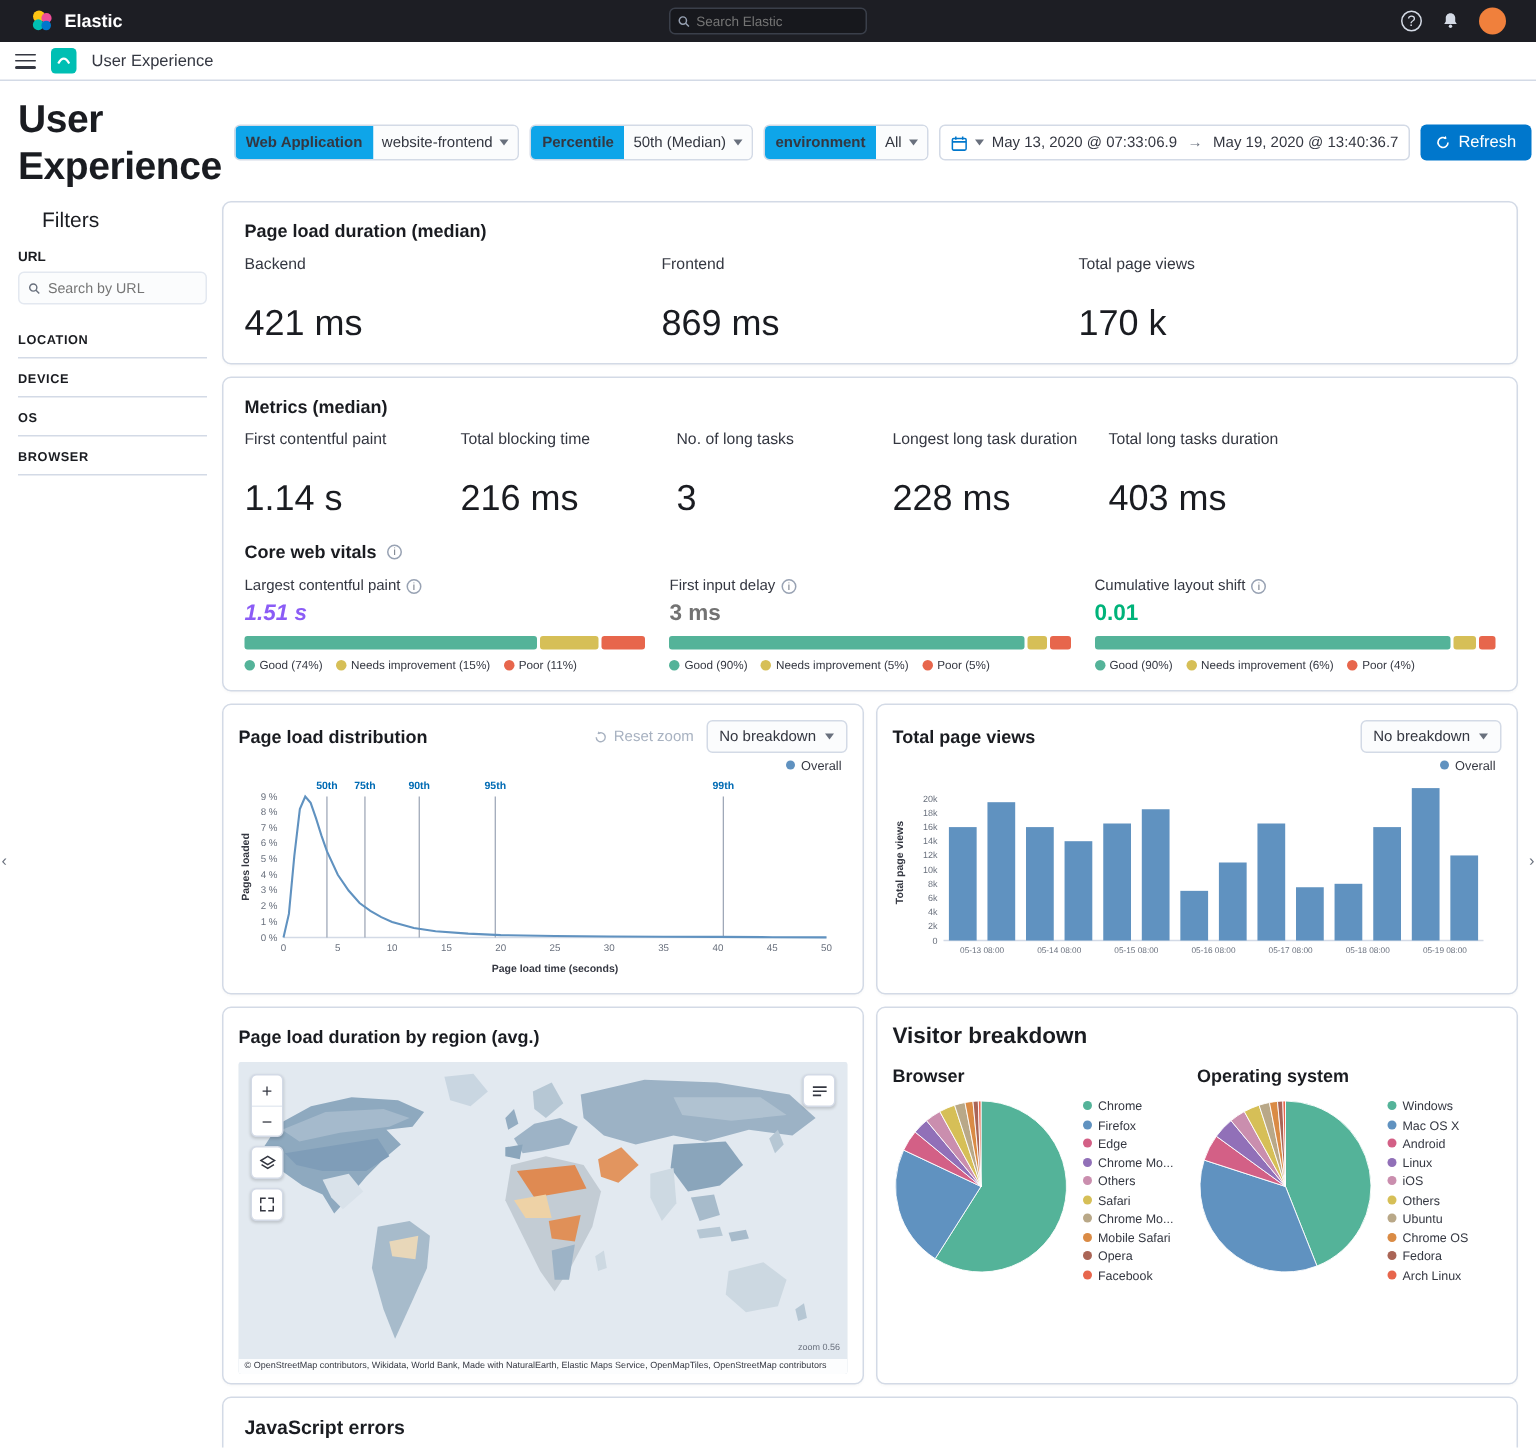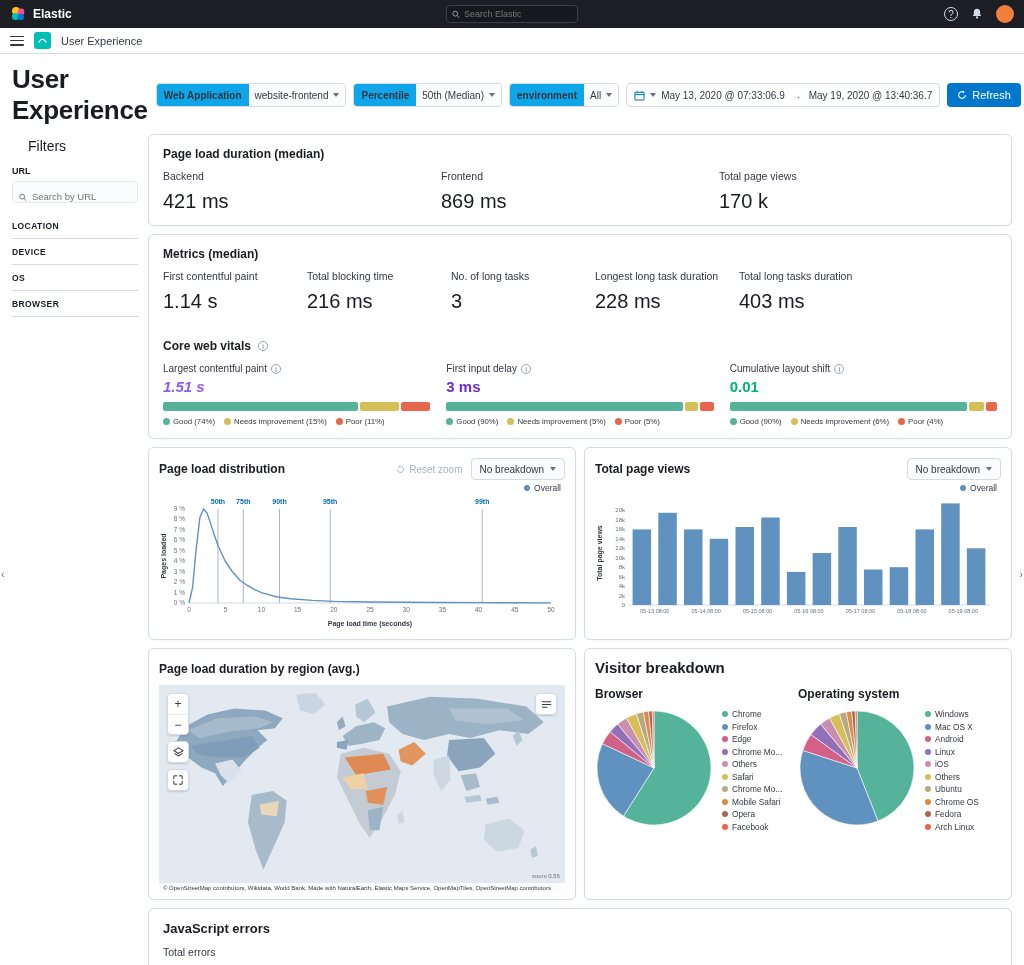--- a/index.html
+++ b/index.html
@@ -1,19 +1,19 @@
 <!DOCTYPE html>
 <html><head>
 <meta charset="utf-8">
 <style>
   *{box-sizing:border-box;margin:0;padding:0}
   html,body{width:1024px;height:965px;overflow:hidden;background:#fff;
     font-family:"Liberation Sans",sans-serif;color:#1a1c21}
   
-  .topbar{height:28px;background:#1d1e24;display:flex;align-items:center;padding:0 10px;position:relative}
+  .topbar{height:28px;background:#1d1e24;display:flex;align-items:center;padding:0 20px;position:relative}
   .brand{color:#fff;font-size:12px;font-weight:700;margin-left:7px}
   .topbar-search{position:absolute;left:50%;transform:translateX(-50%);width:132px;height:18px;
     background:#17181d;border:1px solid #3a3f4a;border-radius:4px;display:flex;align-items:center;padding:0 5px;gap:4px}
   .topbar-search input{background:transparent;border:none;outline:none;color:#98a2b3;font-size:9px;width:100%;font-family:inherit}
   .topbar-right{margin-left:auto;display:flex;align-items:center;gap:12px}
   .hdr-icon{color:#d4dae5;font-size:10px;width:14px;height:14px;border:1px solid #d4dae5;border-radius:50%;
     display:flex;align-items:center;justify-content:center;cursor:pointer}
   .avatar{width:18px;height:18px;border-radius:50%;cursor:pointer}
   
   .navbar{height:26px;border-bottom:1px solid #d3dae6;display:flex;align-items:center;gap:10px;padding:0 10px;background:#fff}
@@ -32,37 +32,37 @@
   .date-picker{display:flex;align-items:center;height:24px;border:1px solid #d3dae6;border-radius:4px;background:#fff;
     font-size:10px;padding:0 7px;gap:5px;color:#343741;cursor:pointer}
   .date-sep{color:#69707d;padding:0 2px}
   .refresh-btn{height:24px;background:#0077cc;color:#fff;border:none;border-radius:4px;padding:0 10px;font-size:11px;
     display:flex;align-items:center;gap:5px;cursor:pointer;font-family:inherit}
   
   .layout{display:flex;padding:0 12px 10px;gap:10px}
   .sidebar{width:126px;flex:none;padding-top:2px}
   .sidebar-title{font-size:14px;font-weight:400;margin:2px 16px 12px}
   .url-label{font-size:9px;font-weight:700;margin-bottom:5px}
-  .url-search{display:flex;align-items:flex-end;gap:5px;background:#fbfcfd;border:1px solid #e3e8f0;border-radius:4px;height:22px;padding:0 6px;margin-bottom:10px}
+  .url-search{display:flex;align-items:center;gap:5px;background:#fbfcfd;border:1px solid #e3e8f0;border-radius:4px;height:22px;padding:0 6px;margin-bottom:10px}
   .url-search input{border:none;outline:none;background:transparent;font-size:9.5px;color:#69707d;width:100%;font-family:inherit}
   .acc-row{height:26px;display:flex;align-items:center;border-bottom:1px solid #d3dae6;font-size:8.5px;font-weight:700;
     letter-spacing:.4px;color:#1a1c21;cursor:pointer}
   .main{flex:1;display:flex;flex-direction:column;gap:8px;min-width:0}
   .panel{border:1px solid #d3dae6;border-radius:6px;background:#fff;padding:12px 14px;box-shadow:0 1px 2px rgba(0,0,0,.03)}
   .panel-title{font-size:12px;font-weight:700}
   .panel-title.lg{font-size:15px}
   .panel-title.md{font-size:13px}
   
   .stats-row{display:flex;margin-top:9px}
   .stat{width:280px}
   .stat.w5{width:144px}
   .stat-label{font-size:10.5px;color:#343741}
-  .stat-value{font-size:20px;margin-top:8px;color:#1a1c21}
-  
-  .cwv{margin-top:26px}
+  .stat-value{font-size:24px;margin-top:20px;color:#1a1c21}
+  
+  .cwv{margin-top:14px}
   .cwv-head{display:flex;align-items:center;gap:3px}
   .cwv-grid{display:flex;gap:16px;margin-top:10px}
   .cwv-col{flex:1}
   .cwv-label{font-size:10px;color:#343741;display:flex;align-items:center}
   .cwv-value{font-size:15px;font-weight:700;margin-top:4px}
   .cwv-bar{display:flex;gap:2px;height:9px;margin:7px 0 6px}
   .cwv-seg{height:100%;border-radius:2px}
   .cwv-legend{display:flex;gap:9px;align-items:center;font-size:7.8px;color:#343741;white-space:nowrap}
   .cwv-leg-item{display:flex;align-items:center;gap:3px}
   .dot{width:7px;height:7px;border-radius:50%;flex:none;display:inline-block}
@@ -286,21 +286,21 @@
                   <span class="dot" style="background: rgb(231, 102, 76);"></span>
                   <span>Poor (11%)</span>
                 </span>
               </div>
           </div>
           <div class="cwv-col">
             <div class="cwv-label">
                 <span>First input delay</span>
                 <span class="info-i"></span>
               </div>
-            <div class="cwv-value" style="color: #6d28d9;">3 ms</div>
+            <div class="cwv-value" style="color: #737373;">3 ms</div>
             <div class="cwv-bar" id="cwv-bar-1">
                 <span class="cwv-seg" style="width: 90%; background: rgb(84, 179, 153);"></span>
                 <span class="cwv-seg" style="width: 5%; background: rgb(214, 191, 87);"></span>
                 <span class="cwv-seg" style="width: 5%; background: rgb(231, 102, 76);"></span>
               </div>
             <div class="cwv-legend" id="cwv-legend-1">
                 <span class="cwv-leg-item">
                   <span class="dot" style="background: rgb(84, 179, 153);"></span>
                   <span>Good (90%)</span>
                 </span>

